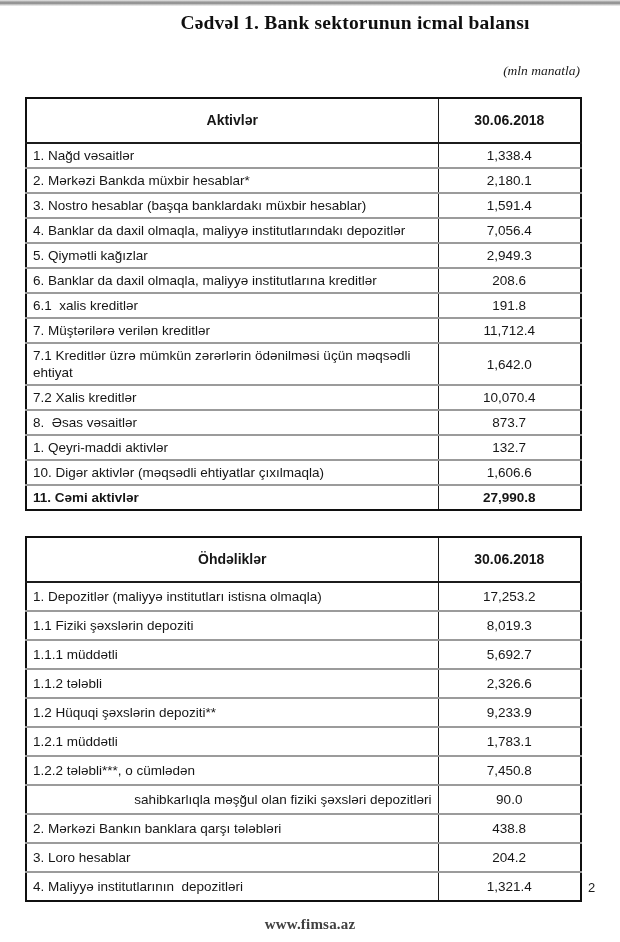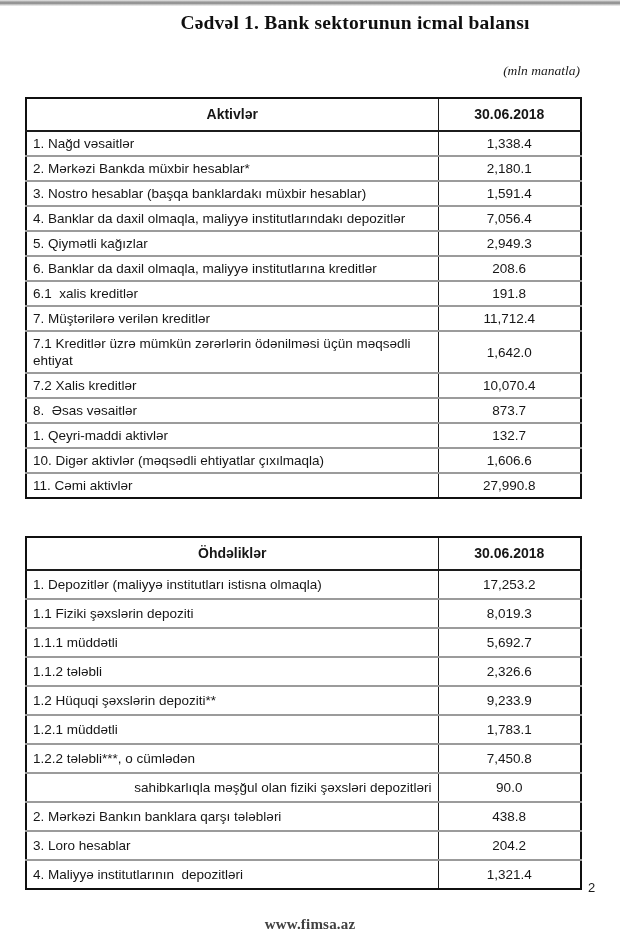--- a/index.html
+++ b/index.html
@@ -44,38 +44,38 @@
     font-size: 13.5px;
     color: #161616;
   }
   #assets-table { top: 97px; }
   #liabilities-table { top: 536px; }
   table.t th {
     font-weight: bold;
     text-align: center;
     font-size: 14px;
     line-height: 17px;
-    padding: 7px 6px;
+    padding: 13px 6px;
     border-bottom: 2px solid #1c1c1c;
   }
   table.t th.name-col { border-right: 1.5px solid #1c1c1c; }
   table.t td {
     line-height: 17px;
     vertical-align: middle;
     border-top: 2px solid #9b9b9b;
   }
   #assets-table td { padding: 3px 6px; }
   #liabilities-table td { padding: 5px 6px; }
   table.t td.label {
     text-align: left;
     border-right: 1.5px solid #1c1c1c;
     white-space: pre-wrap;
   }
   table.t td.value { text-align: center; }
-  table.t .bold { font-weight: normal; }
+  table.t .bold { font-weight: bold; }
   table.t td.ind1 { padding-left: 31px; }
   table.t td.alignr { text-align: right; padding-right: 5px; }
   .page-number {
     position: absolute; top: 880px; left: 588px;
     font-size: 13px; color: #1a1a1a;
   }
   .footer-url {
     position: absolute; top: 916px; left: 0; width: 100%;
     text-align: center;
     font-family: "Liberation Serif", serif;

